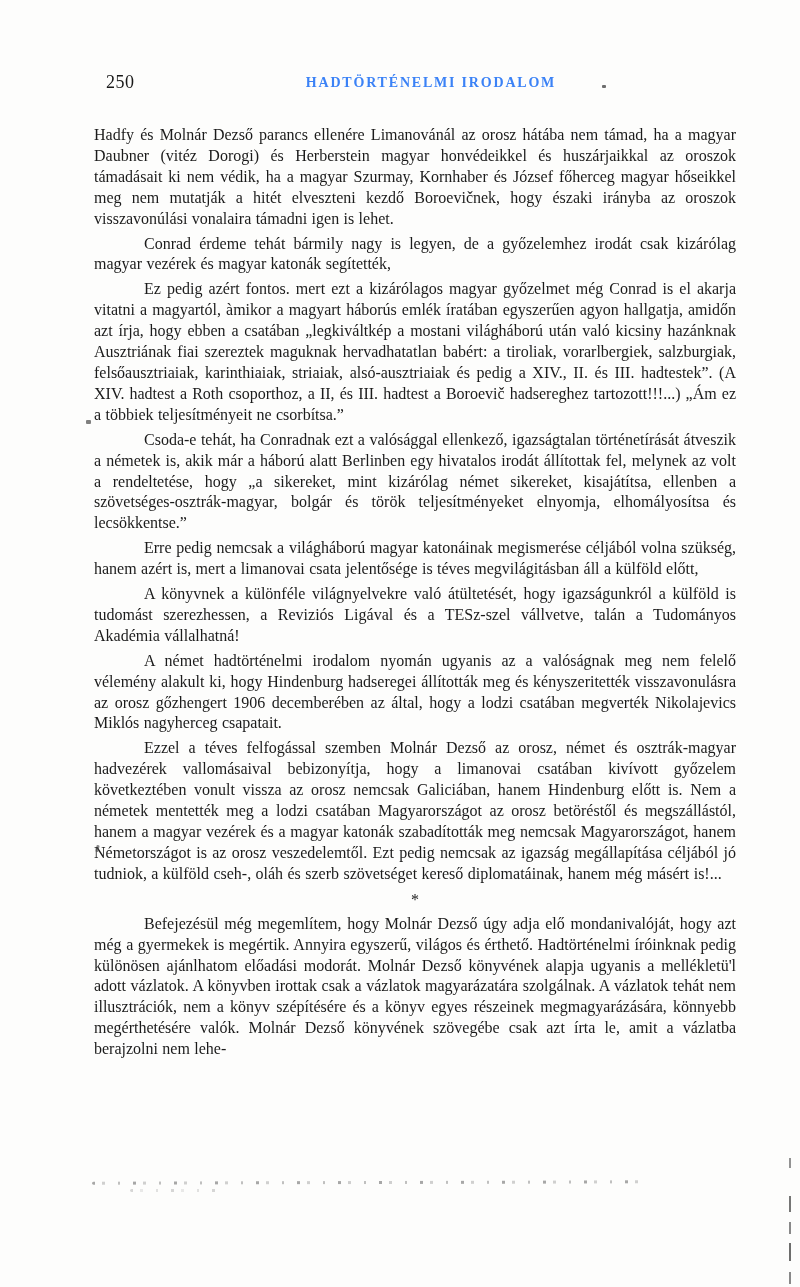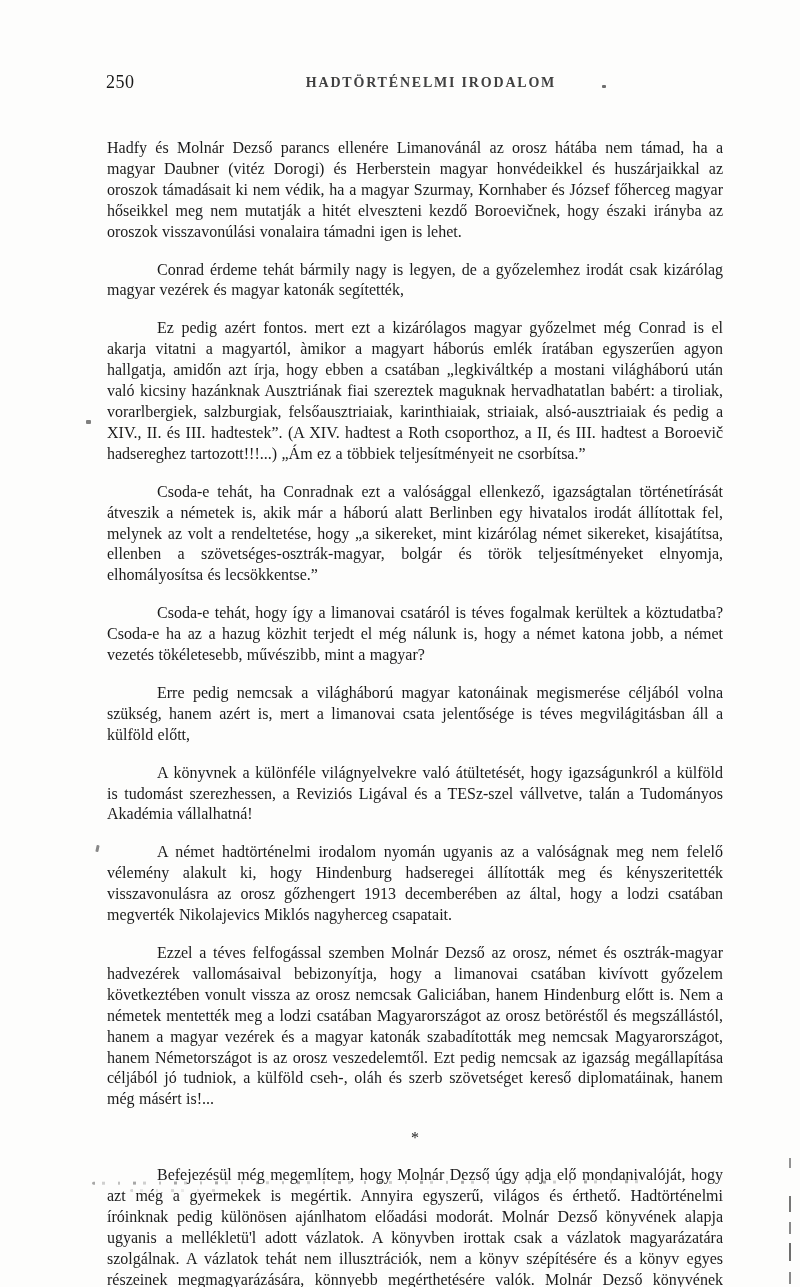--- a/index.html
+++ b/index.html
@@ -38,37 +38,37 @@
   }
   .headtitle {
     position: absolute;
     left: 0;
     right: 0;
     top: 3px;
     text-align: center;
     font-size: 14px;
     font-weight: bold;
     letter-spacing: 1.8px;
-    color: #404040;
+    color: #3b82f6;
   }
   
   .body-text {
     position: absolute;
     top: 121px;
     left: 90px;
     width: 650px;
     color: #1b1b1b;
     font-size: 16px;
     line-height: 20.9px;
     text-align: justify;
     text-justify: inter-word;
     word-spacing: 0.4px;
   }
   .body-text p {
-    margin: 17px;
+    margin: 4px;
     padding: 0;
   }
   .body-text p.ind {
     text-indent: 50px;
   }
   .separator {
     text-align: center;
     font-size: 16px;
     line-height: 21px;
     color: #1b1b1b;
@@ -122,24 +122,23 @@
   <div class="running-head">
     <span class="pagenum">250</span>
     <span class="headtitle">HADTÖRTÉNELMI IRODALOM</span>
   </div>
 
   <div class="body-text">
     <p class="noind">Hadfy és Molnár Dezső parancs ellenére Limanovánál az orosz hátába nem támad, ha a magyar Daubner (vitéz Dorogi) és Herberstein magyar honvédeikkel és huszárjaikkal az oroszok támadásait ki nem védik, ha a magyar Szurmay, Kornhaber és József főherceg magyar hőseikkel meg nem mutatják a hitét elveszteni kezdő Boroevičnek, hogy északi irányba az oroszok visszavonúlási vonalaira támadni igen is lehet.</p>
     <p class="ind">Conrad érdeme tehát bármily nagy is legyen, de a győzelemhez irodát csak kizárólag magyar vezérek és magyar katonák segítették,</p>
     <p class="ind">Ez pedig azért fontos. mert ezt a kizárólagos magyar győzelmet még Conrad is el akarja vitatni a magyartól, àmikor a magyart háborús emlék íratában egyszerűen agyon hallgatja, amidőn azt írja, hogy ebben a csatában „legkiváltkép a mostani világháború után való kicsiny hazánknak Ausztriának fiai szereztek maguknak hervadhatatlan babért: a tiroliak, vorarlbergiek, salzburgiak, felsőausztriaiak, karinthiaiak, striaiak, alsó-ausztriaiak és pedig a XIV., II. és III. hadtestek”. (A XIV. hadtest a Roth csoporthoz, a II, és III. hadtest a Boroevič hadsereghez tartozott!!!...) „Ám ez a többiek teljesítményeit ne csorbítsa.”</p>
     <p class="ind">Csoda-e tehát, ha Conradnak ezt a valósággal ellenkező, igazságtalan történetírását átveszik a németek is, akik már a háború alatt Berlinben egy hivatalos irodát állítottak fel, melynek az volt a rendeltetése, hogy „a sikereket, mint kizárólag német sikereket, kisajátítsa, ellenben a szövetséges-osztrák-magyar, bolgár és török teljesítményeket elnyomja, elhomályosítsa és lecsökkentse.”</p>
-    <p class="ind">Csoda-e tehát, hogy így a limanovai csatáról is téves fogalmak kerültek a köztudatba? Csoda-e ha az a hazug közhit terjedt el még nálunk is, hogy a német katona jobb, a német vezetés tökéletesebb, művészibb, mint a magyar?</p>
     <p class="ind">Erre pedig nemcsak a világháború magyar katonáinak megismerése céljából volna szükség, hanem azért is, mert a limanovai csata jelentősége is téves megvilágitásban áll a külföld előtt,</p>
     <p class="ind">A könyvnek a különféle világnyelvekre való átültetését, hogy igazságunkról a külföld is tudomást szerezhessen, a Reviziós Ligával és a TESz-szel vállvetve, talán a Tudományos Akadémia vállalhatná!</p>
-    <p class="ind">A német hadtörténelmi irodalom nyomán ugyanis az a valóságnak meg nem felelő vélemény alakult ki, hogy Hindenburg hadseregei állították meg és kényszeritették visszavonulásra az orosz gőzhengert 1913 decemberében az által, hogy a lodzi csatában megverték Nikolajevics Miklós nagyherceg csapatait.</p>
+    <p class="ind">A német hadtörténelmi irodalom nyomán ugyanis az a valóságnak meg nem felelő vélemény alakult ki, hogy Hindenburg hadseregei állították meg és kényszeritették visszavonulásra az orosz gőzhengert 1906 decemberében az által, hogy a lodzi csatában megverték Nikolajevics Miklós nagyherceg csapatait.</p>
     <p class="ind">Ezzel a téves felfogással szemben Molnár Dezső az orosz, német és osztrák-magyar hadvezérek vallomásaival bebizonyítja, hogy a limanovai csatában kivívott győzelem következtében vonult vissza az orosz nemcsak Galiciában, hanem Hindenburg előtt is. Nem a németek mentették meg a lodzi csatában Magyarországot az orosz betöréstől és megszállástól, hanem a magyar vezérek és a magyar katonák szabadították meg nemcsak Magyarországot, hanem Németországot is az orosz veszedelemtől. Ezt pedig nemcsak az igazság megállapítása céljából jó tudniok, a külföld cseh-, oláh és szerb szövetséget kereső diplomatáinak, hanem még másért is!...</p>
     <div class="separator">*</div>
     <p class="ind">Befejezésül még megemlítem, hogy Molnár Dezső úgy adja elő mondanivalóját, hogy azt még a gyermekek is megértik. Annyira egyszerű, világos és érthető. Hadtörténelmi íróinknak pedig különösen ajánlhatom előadási modorát. Molnár Dezső könyvének alapja ugyanis a mellékletü'l adott vázlatok. A könyvben irottak csak a vázlatok magyarázatára szolgálnak. A vázlatok tehát nem illusztrációk, nem a könyv szépítésére és a könyv egyes részeinek megmagyarázására, könnyebb megérthetésére valók. Molnár Dezső könyvének szövegébe csak azt írta le, amit a vázlatba berajzolni nem lehe-</p>
   </div>
 
   <span class="speck header-dot"></span>
   <span class="speck margin-quote"></span>
   <span class="speck margin-tick"></span>
   <div class="smudge-line"></div>
   <div class="smudge-line second"></div>

